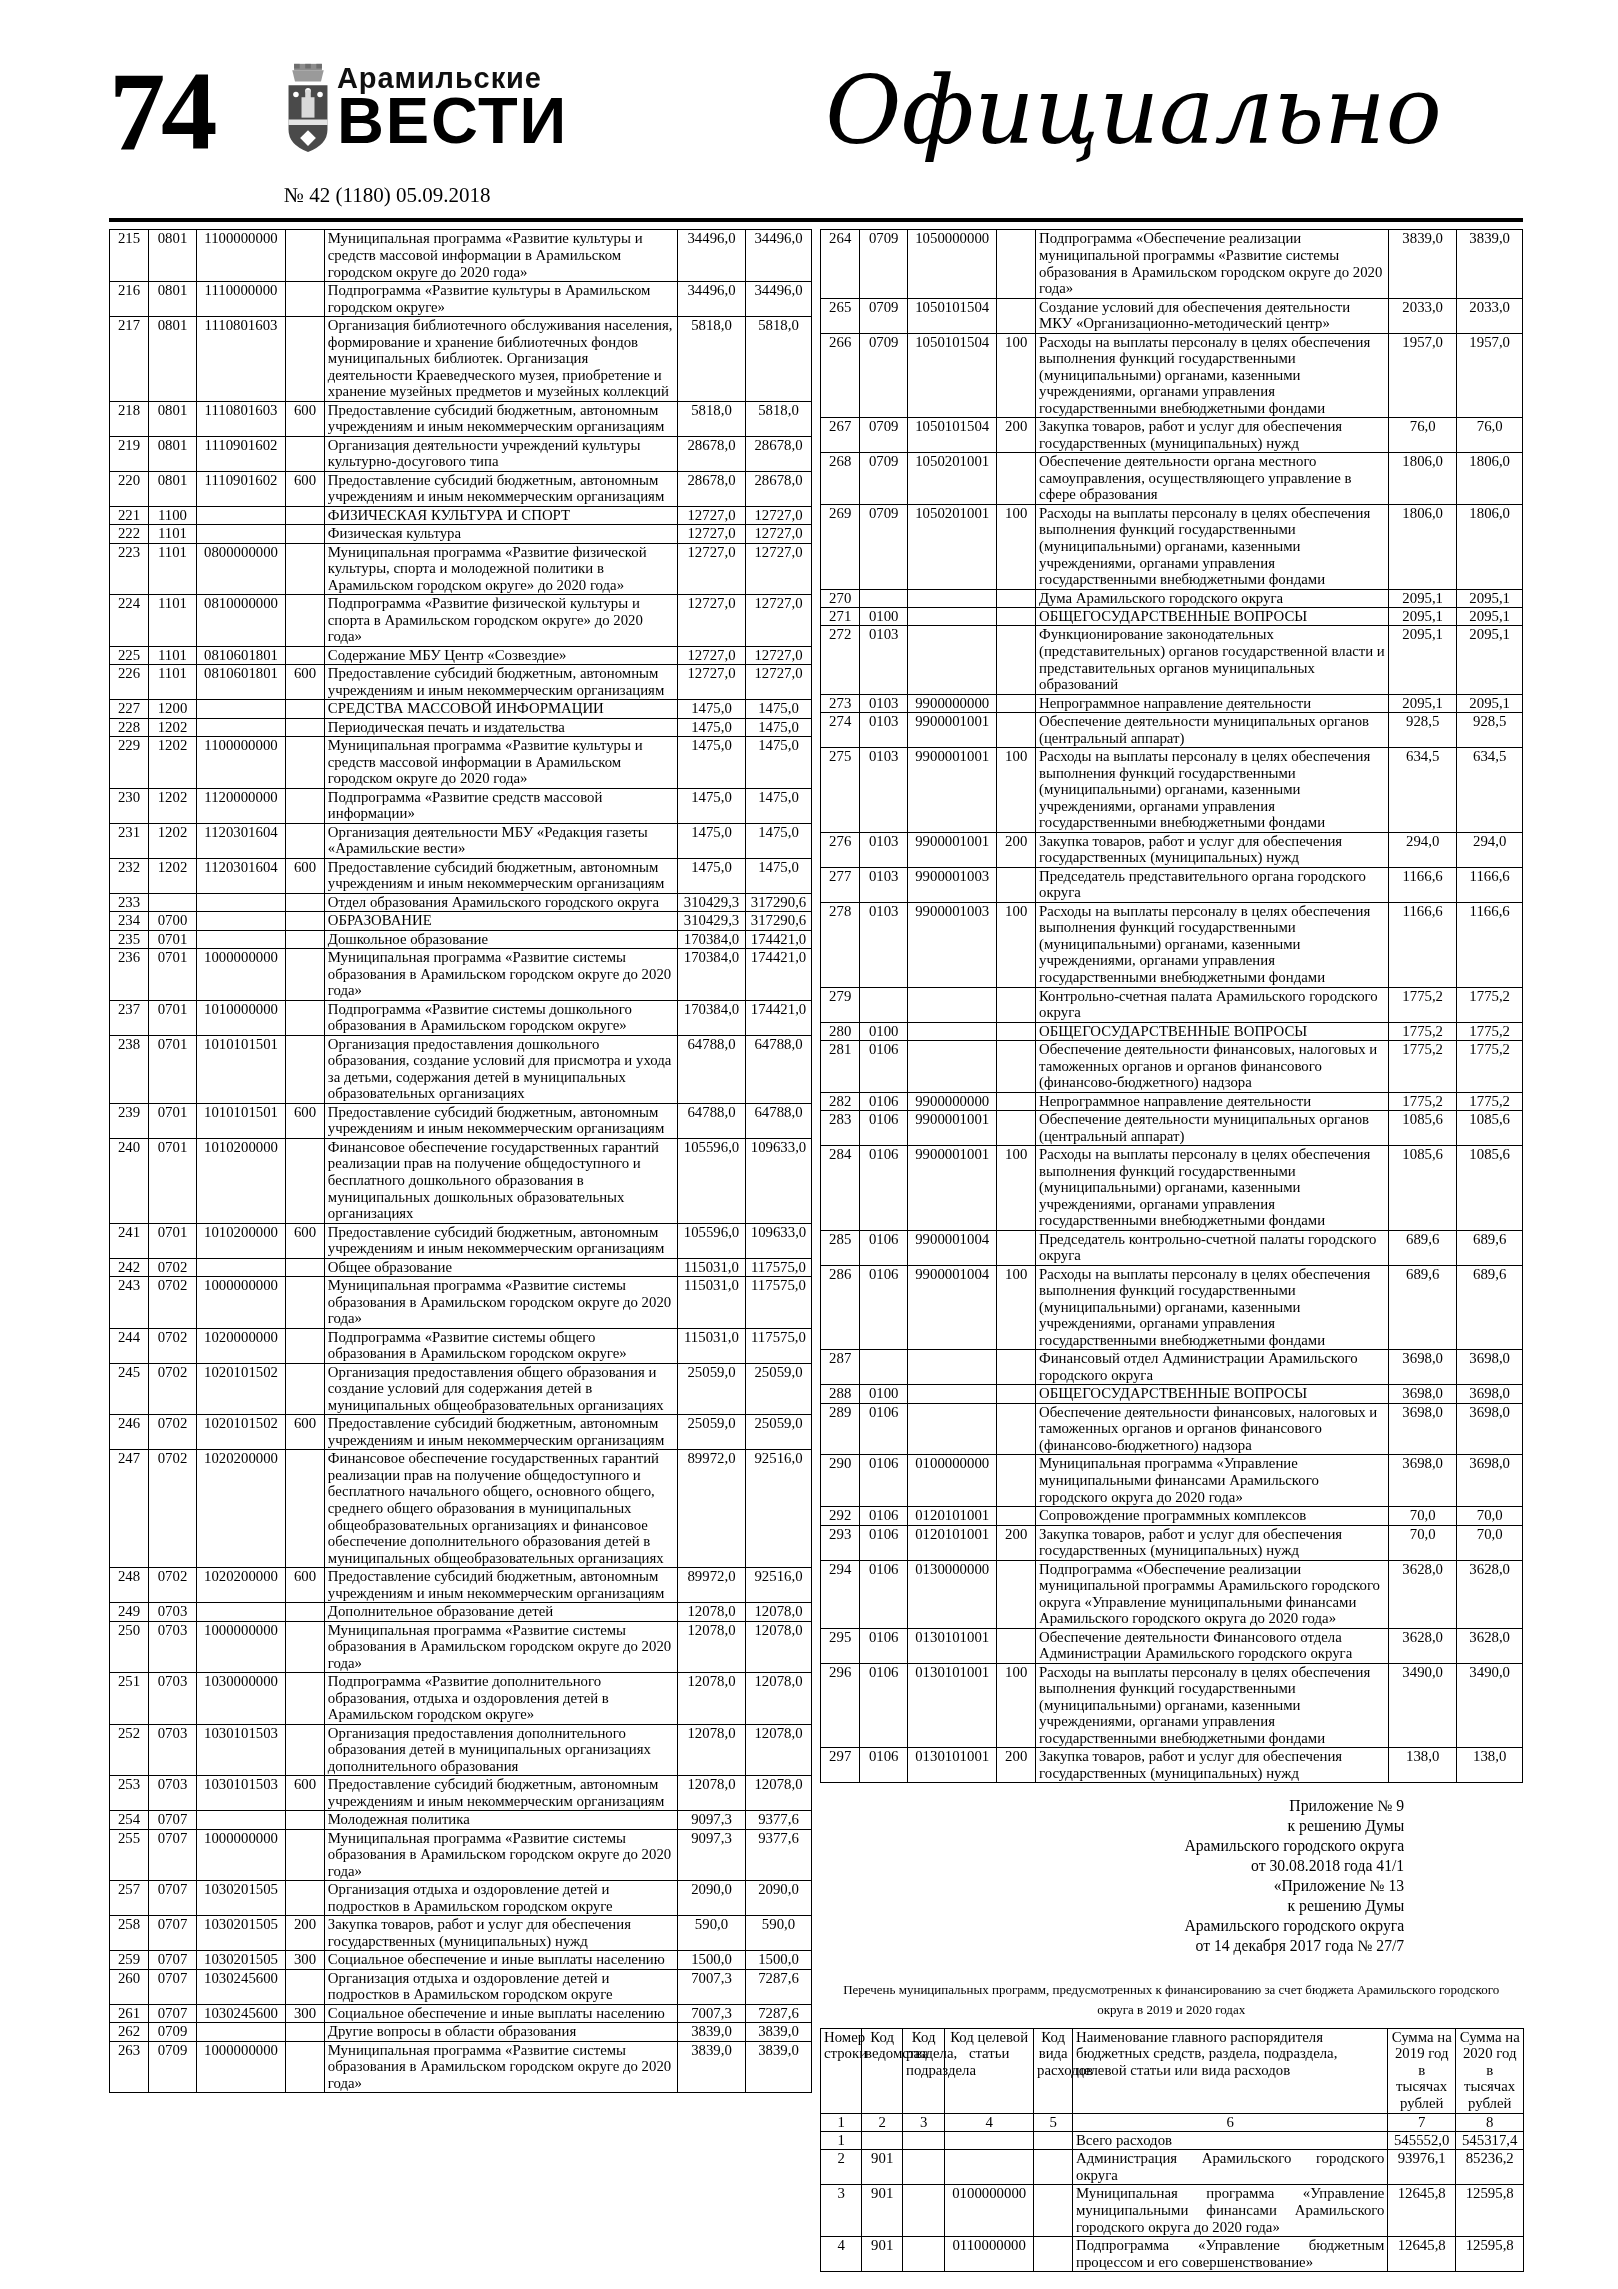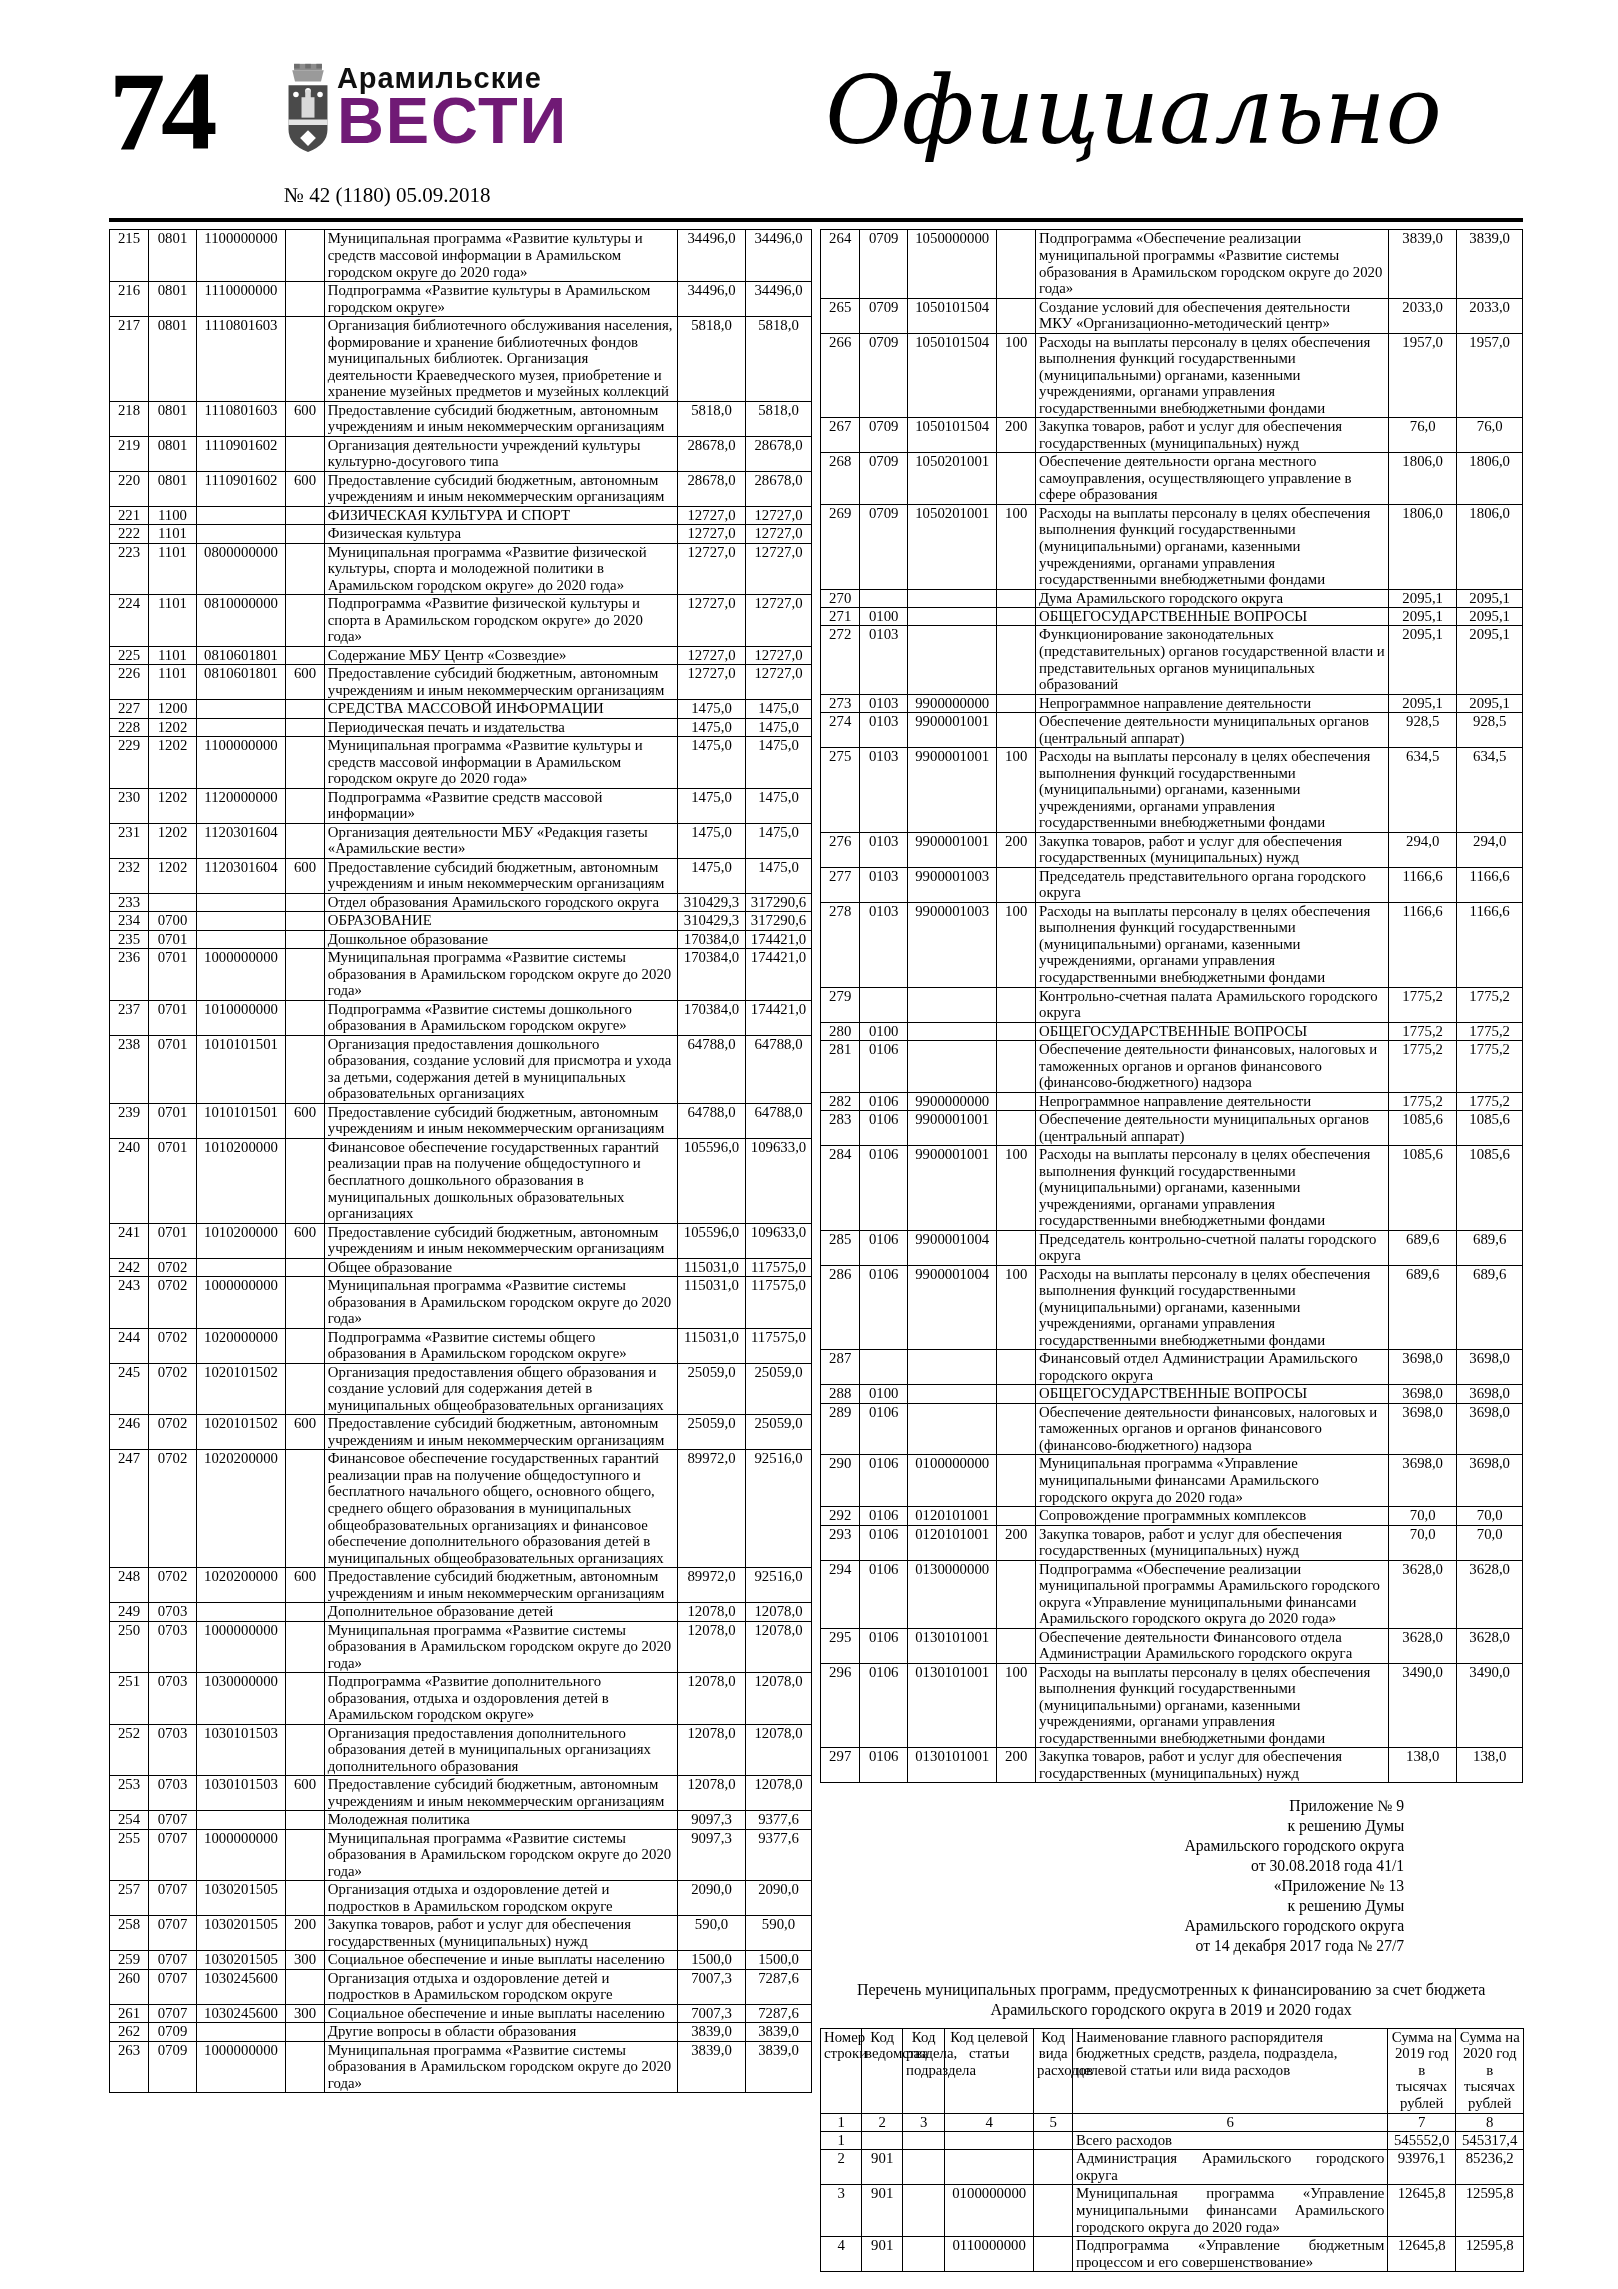--- a/index.html
+++ b/index.html
@@ -4,37 +4,37 @@
 <style>
   html,body{margin:0;padding:0;background:#fff;color:#000;}
   body{width:1619px;height:2290px;overflow:hidden;font-family:"Liberation Serif",serif;font-size:14.8px;line-height:1.12;}
   .page{padding:46px 96px 0 109px;position:relative;}
   
   .header{position:relative;height:172px;}
   .pagenum{position:absolute;left:0;top:1.8px;font-size:113px;font-weight:bold;letter-spacing:-4.6px;font-family:"Liberation Serif",serif;}
   .logo{position:absolute;left:172px;top:16px;display:flex;align-items:flex-start;gap:2px;justify-content:space-between;}
   .mast-text{font-family:"Liberation Sans",sans-serif;font-weight:bold;}
   .mast-top{font-size:29px;color:#101010;letter-spacing:0.9px;}
-  .mast-main{font-size:65px;color:#701a75;line-height:.82;letter-spacing:1.8px;}
+  .mast-main{font-size:65px;color:#000000;line-height:.82;letter-spacing:1.8px;}
   .issue{position:absolute;left:175px;top:138px;font-size:21px;}
   .section-title{position:absolute;left:674px;width:701px;top:0;text-align:center;font-family:"DejaVu Serif",serif;font-style:italic;font-size:93px;line-height:1.4;}
   .rule{border-top:4.6px solid #000;height:0;}
   
   .cols{display:flex;gap:9.2px;margin-top:7.4px;align-items:flex-start;}
   .col{width:702px;flex:0 0 702px;}
   
   table.budget{border-collapse:collapse;table-layout:fixed;width:702px;border:1.8px solid #000;}
   table.budget td{border:0.9px solid #000;vertical-align:top;padding:0 2.8px 0.9px 2.8px;}
   table.budget .c0,table.budget .c1,table.budget .c2,table.budget .c3,
   table.budget .c5,table.budget .c6{text-align:center;padding-left:0.9px;padding-right:0.9px;}
   table.budget .c4{text-align:left;}
   
   .annex{margin-top:13px;margin-right:118px;text-align:right;font-size:15.7px;line-height:20px;}
   
-  .prog-title{margin:24px 7.4px 7.4px 7.4px;text-align:center;font-size:16px;line-height:20px;}
+  .prog-title{margin:24px 7.4px 7.4px 7.4px;text-align:center;font-size:13px;line-height:20px;}
   table.programs{border-collapse:collapse;table-layout:fixed;width:702px;border:1.8px solid #000;}
   table.programs td{border:0.9px solid #000;vertical-align:top;padding:0 2.8px 0.9px 2.8px;text-align:center;}
   table.programs tbody.body .c5{text-align:justify;}
   table.programs tbody.hdr tr:first-child .c5{text-align:left;}
 </style>
 </head>
 <body>
 
 <div class="page">
 

